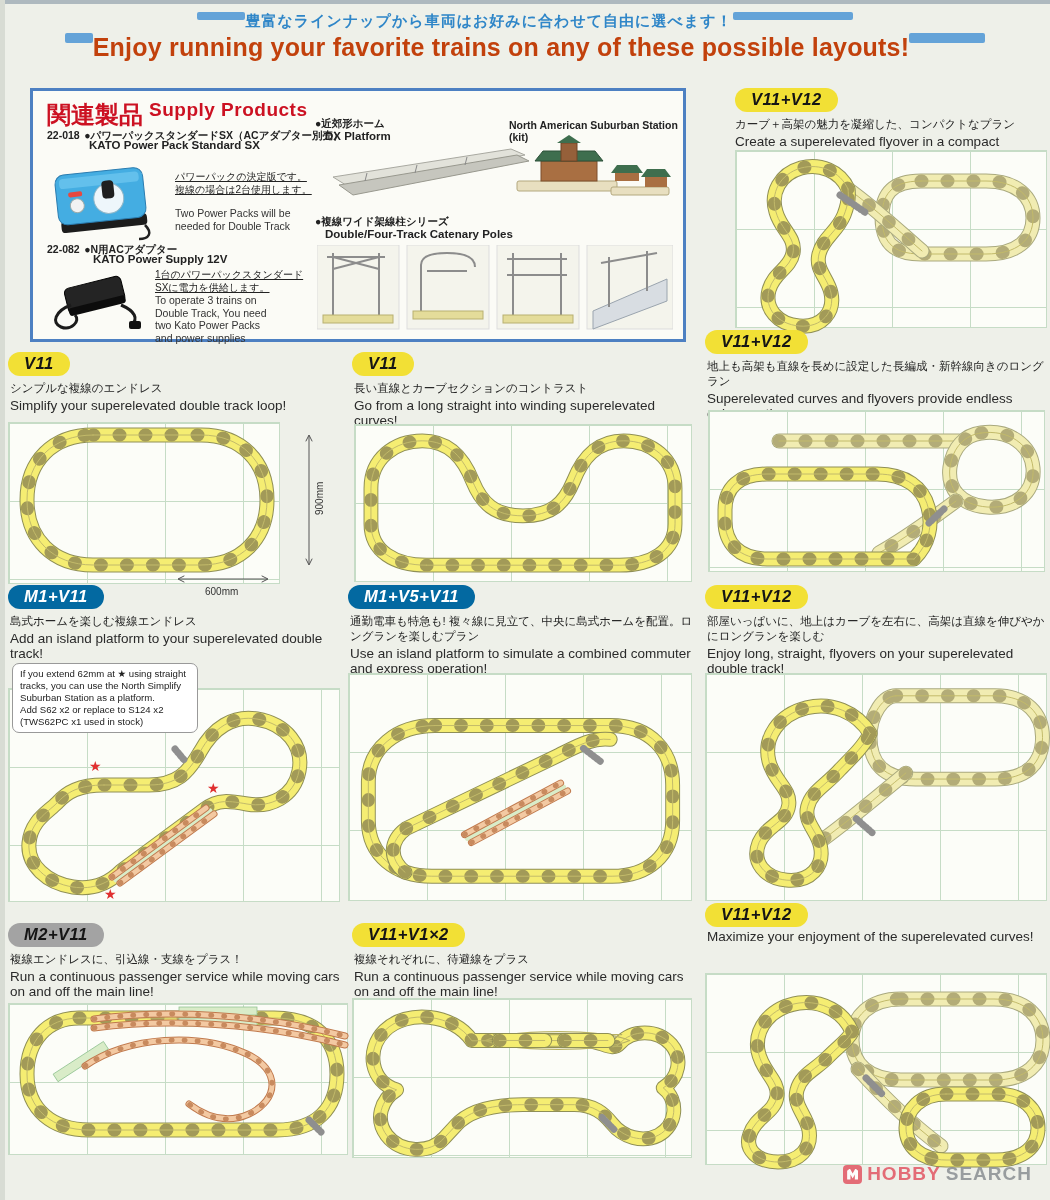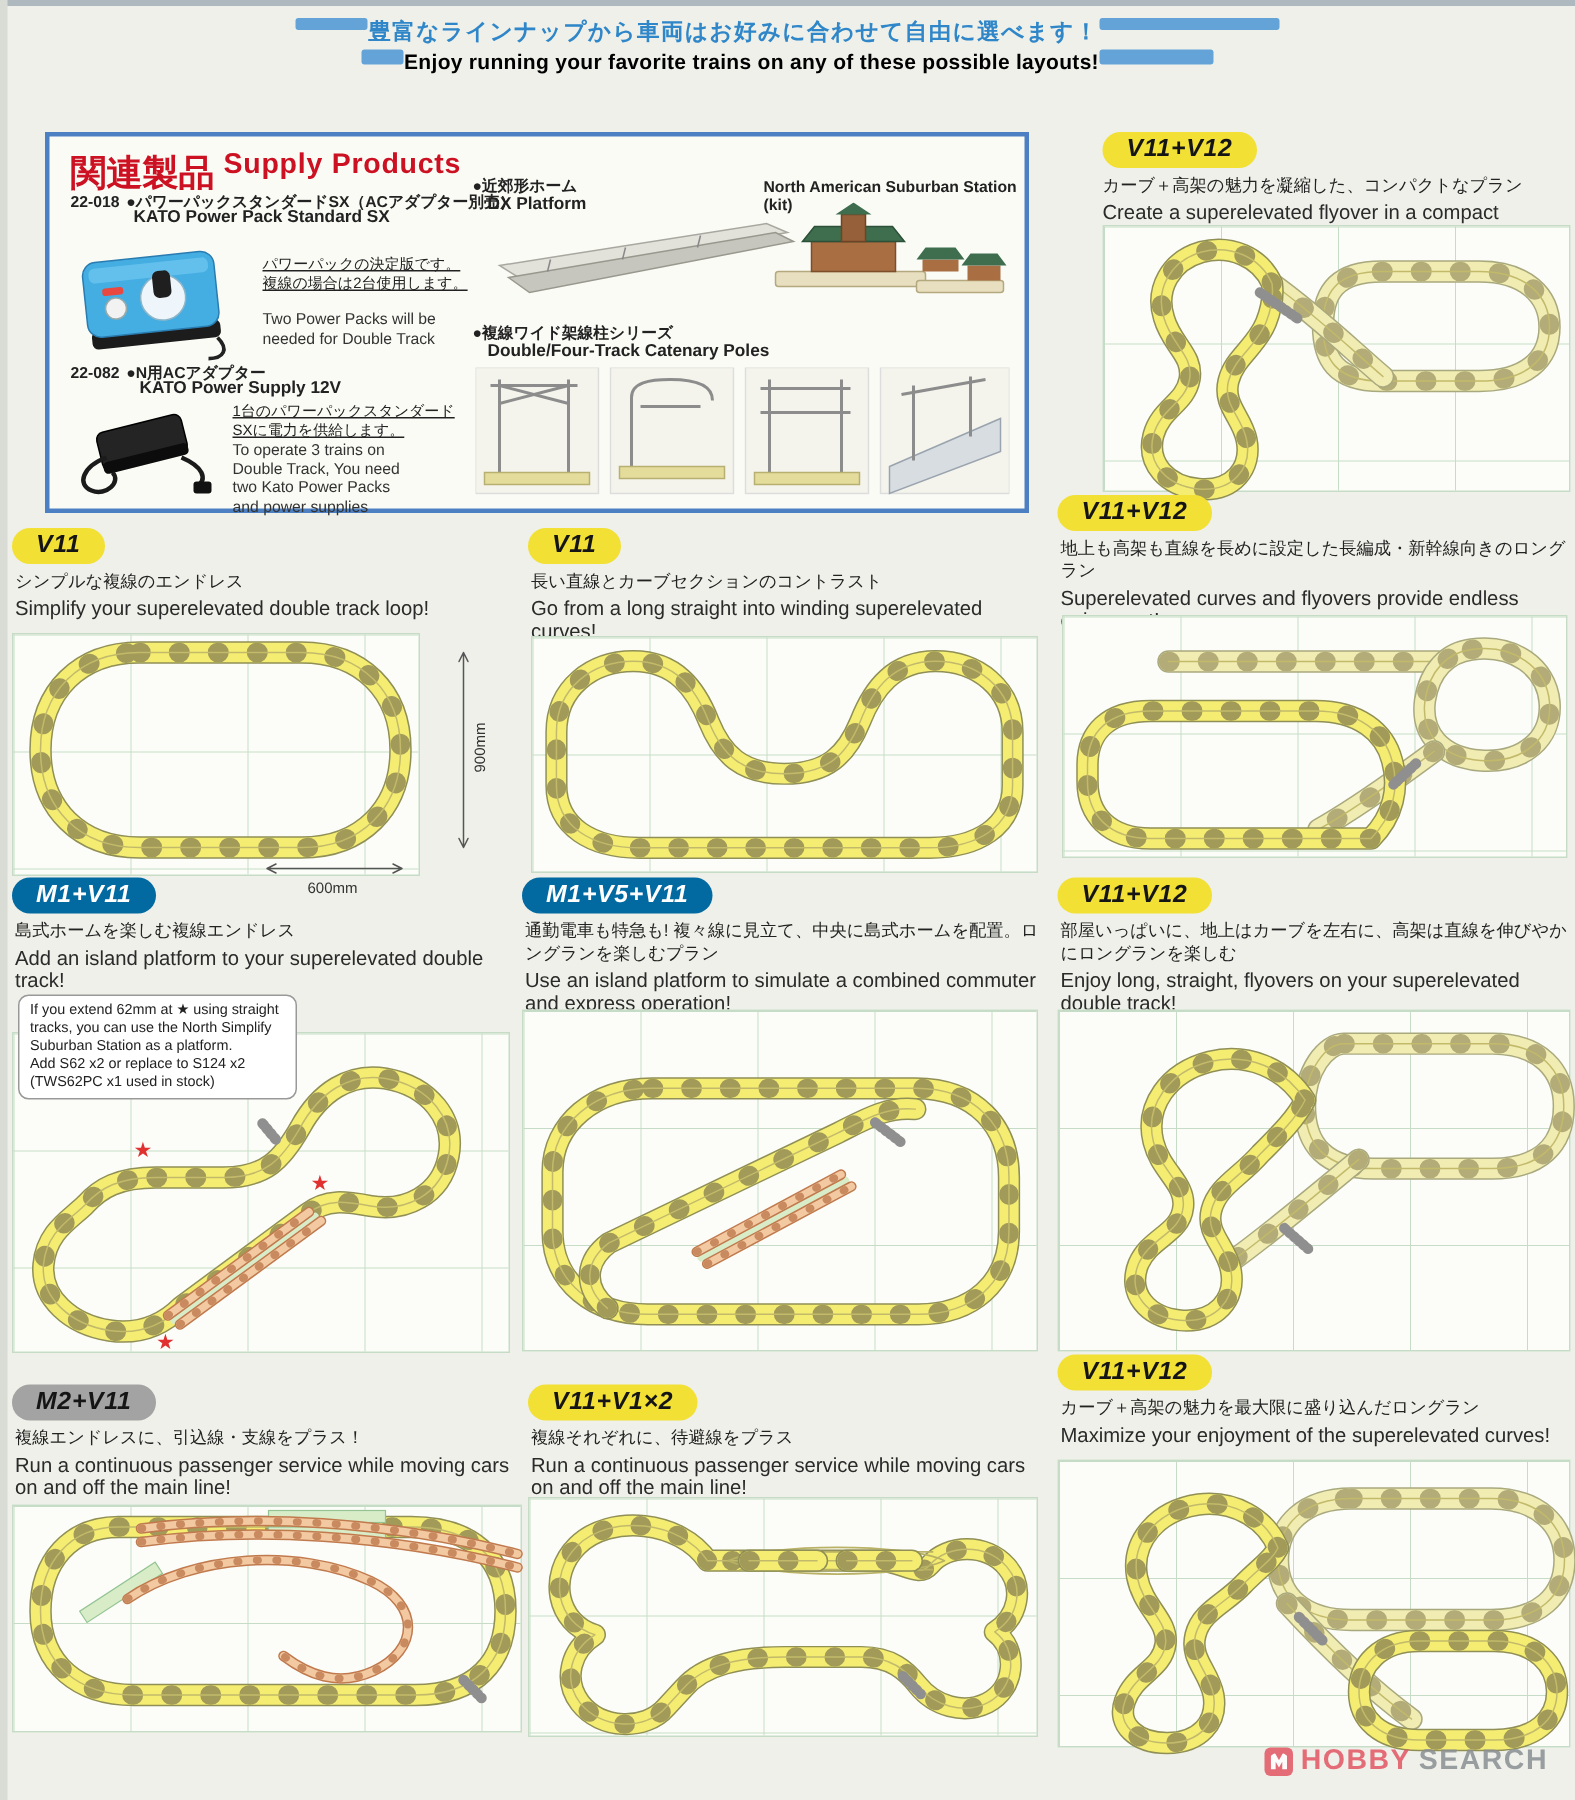--- a/index.html
+++ b/index.html
@@ -6,21 +6,21 @@
   .page{position:relative;width:1050px;height:1200px;background:#eef0e9;overflow:hidden;
         font-family:"Liberation Sans","DejaVu Sans",sans-serif;color:#222;}
   .page::before{content:"";position:absolute;left:0;top:0;width:100%;height:4px;background:#aeb9bf;}
   .page::after{content:"";position:absolute;left:0;top:0;width:5px;height:100%;background:#d8dcd4;}
 
   
   .header{position:absolute;left:0;top:12px;width:100%;text-align:center;}
   .hrow{display:flex;justify-content:center;}
   .hbar{background:#64a3d8;border-radius:2px;}
   .h-jp{font-size:15px;font-weight:bold;color:#2f86c8;letter-spacing:1px;}
-  .h-en{font-size:14px;font-weight:bold;color:#000000;letter-spacing:.2px;}
+  .h-en{font-size:25px;font-weight:bold;color:#c2410c;letter-spacing:.2px;}
 
   
   .rel-box{position:absolute;left:30px;top:88px;width:650px;height:248px;background:#fbfbf6;
            border:3px solid #4d80c2;}
   .rel-title-jp{position:absolute;left:14px;top:8px;font-size:24px;font-weight:bold;color:#cc1122;}
   .rel-title-en{position:absolute;left:116px;top:8px;font-size:19px;font-weight:bold;color:#cc1122;letter-spacing:.5px;}
   .rp-code{font-weight:bold;font-size:10.5px;}
   .rp-jp{font-weight:bold;font-size:10.5px;}
   .rp-en{font-weight:bold;font-size:11.5px;}
   .rp-desc-jp{font-size:10px;line-height:1.25;text-decoration:underline;}
@@ -415,21 +415,20 @@
           <path d="M212,42 H256" class="t-fill"></path>
           <path d="M212,42 H256" class="t-ties"></path>
           <path d="M212,42 H256" class="t-mid"></path>
         <path class="hatchm" d="M250,120 L262,132"></path>
       </svg>
     </div>
   </div>
 
   <div class="sec" style="left:705px;top:903px;width:342px">
     <span class="badge yellow">V11+V12</span>
-    <div class="jp" style="width:340px">カーブ＋高架の魅力を最大限に盛り込んだロングラン</div>
     <div class="en" style="width:340px">Maximize your enjoyment of the superelevated curves!</div>
     <div class="layout" style="left:0px;top:70px;width:340px;height:190px">
       <svg class="lsvg" width="340" height="190" viewBox="0 0 340 190">
         <path d="M195,25 H288 C320,25 337,43 337,66 C337,90 320,106 288,106 H195 C163,106 146,90 146,66 C146,43 163,25 195,25 Z" class="t-out pale"></path>
           <path d="M195,25 H288 C320,25 337,43 337,66 C337,90 320,106 288,106 H195 C163,106 146,90 146,66 C146,43 163,25 195,25 Z" class="t-fill pale"></path>
           <path d="M195,25 H288 C320,25 337,43 337,66 C337,90 320,106 288,106 H195 C163,106 146,90 146,66 C146,43 163,25 195,25 Z" class="t-ties pale"></path>
           <path d="M195,25 H288 C320,25 337,43 337,66 C337,90 320,106 288,106 H195 C163,106 146,90 146,66 C146,43 163,25 195,25 Z" class="t-mid"></path>
         <path d="M152,95 C175,120 205,150 235,172" class="t-out pale"></path>
           <path d="M152,95 C175,120 205,150 235,172" class="t-fill pale"></path>
           <path d="M152,95 C175,120 205,150 235,172" class="t-ties pale"></path>

